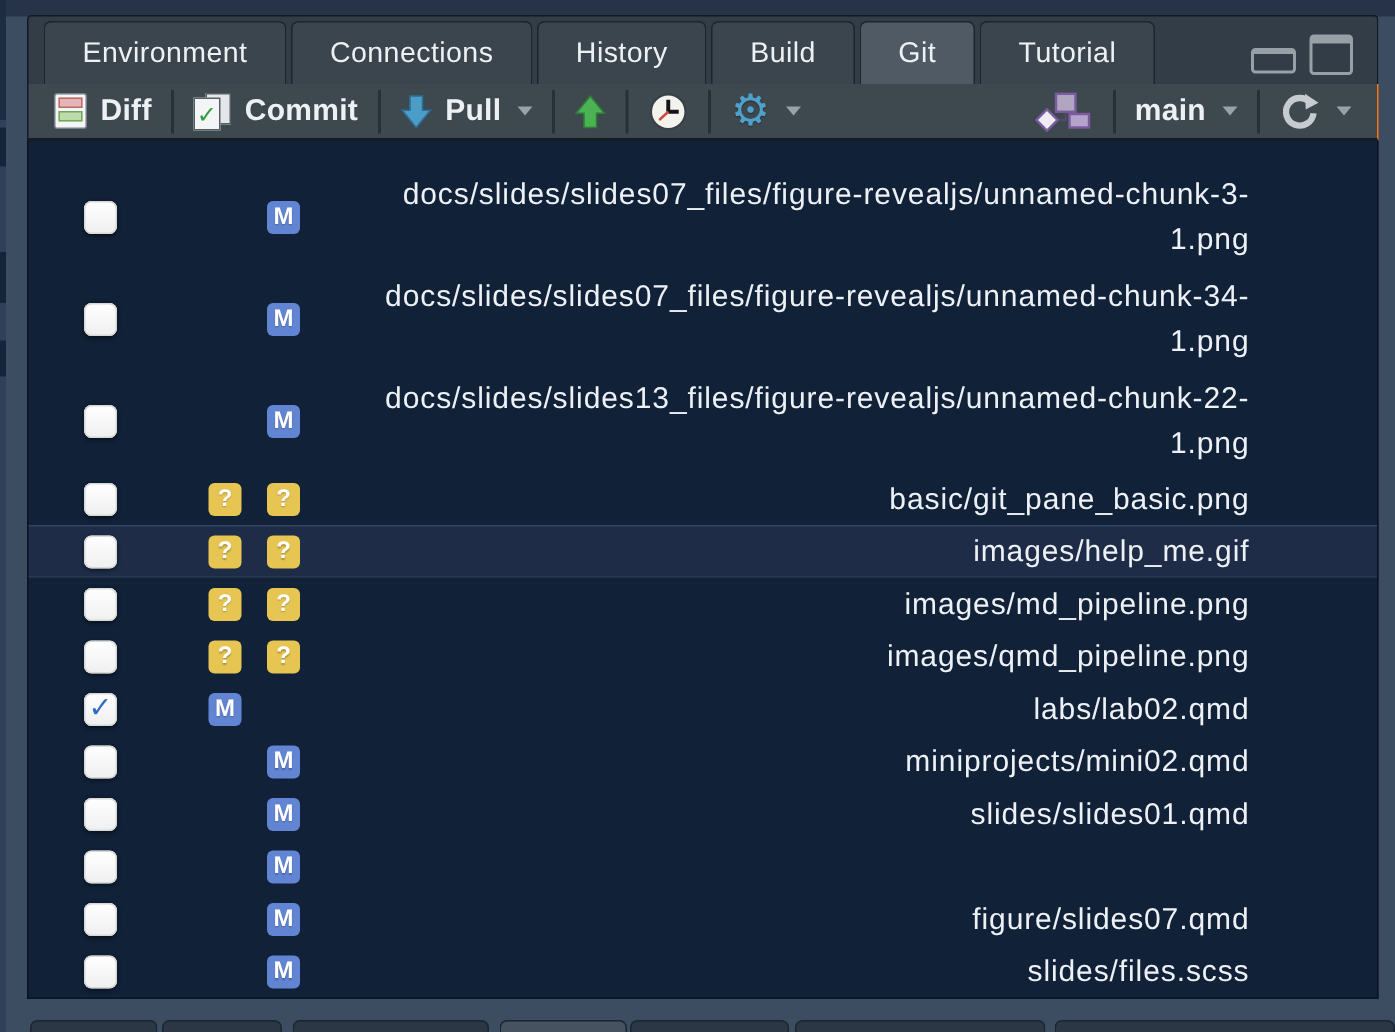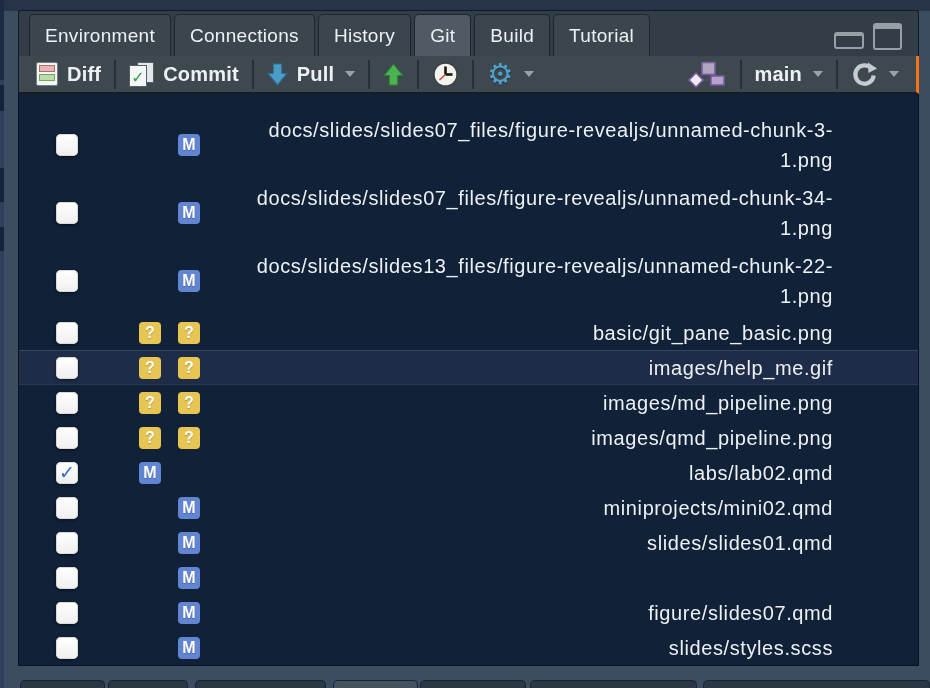--- a/index.html
+++ b/index.html
@@ -23,33 +23,33 @@
 
   
   .tabbar{
     height:46px;background:#333d47;border:1px solid #121926;border-bottom:none;
     border-radius:3px 3px 0 0;display:flex;align-items:stretch;
     padding:3px 10px 0 10px;box-sizing:border-box;
   }
   .tab{
     display:flex;align-items:center;justify-content:center;
     background:#3b454e;border:1px solid #1d252d;border-bottom:none;
-    border-radius:5px 5px 0 0;margin-right:3px;padding:0 15px;
+    border-radius:5px 5px 0 0;margin-right:3px;padding:0 25px;
     color:#eef1f4;font-size:19px;letter-spacing:.3px;white-space:nowrap;
   }
   .tab.active{background:#4f5a64;}
   .win-ctrls{margin-left:auto;display:flex;align-items:flex-end;gap:9px;padding:0 6px 6px 0;}
   .win-min{width:26px;height:11px;border:2px solid #98a0a7;border-top-width:4px;
     border-radius:3px;background:transparent;margin-bottom:1px;}
   .win-max{width:25px;height:19px;border:2px solid #98a0a7;border-top-width:6px;
     border-radius:3px;background:transparent;}
 
   
   .toolbar{
-    height:38px;background:#3e484f;border-left:1px solid #121926;border-right:3px solid #f97316;
+    height:38px;background:#3e484f;border-left:1px solid #121926;border-right:1px solid #f97316;
     border-bottom:2px solid #161c23;display:flex;align-items:center;
     padding:0 6px;box-sizing:border-box;color:#eef1f4;
     font-size:20px;font-weight:600;letter-spacing:.2px;
   }
   .tbtn{display:flex;align-items:center;gap:9px;padding:0 11px;height:100%;}
   .sep{width:2px;height:29px;background:#272f37;margin:0 2px;flex:none;}
   .caret{width:0;height:0;border-left:5px solid transparent;border-right:5px solid transparent;
     border-top:6px solid #9aa2a9;margin-left:2px;}
   .spacer{flex:1;}
 
@@ -120,22 +120,22 @@
 <div class="left-frag lf2"></div>
 <div class="left-frag lf3"></div>
 <div class="left-frag lf4"></div>
 
 <div class="pane">
 
   <div class="tabbar">
     <div class="tab">Environment</div>
     <div class="tab">Connections</div>
     <div class="tab">History</div>
+    <div class="tab">Build</div>
     <div class="tab active">Git</div>
-    <div class="tab">Build</div>
     <div class="tab">Tutorial</div>
     <div class="win-ctrls">
       <div class="win-min"></div>
       <div class="win-max"></div>
     </div>
   </div>
 
   <div class="toolbar">
     <div class="tbtn">
       <span class="ic-diff"></span>
@@ -313,21 +313,21 @@
           <span class="badge m">M</span>
         </span>
       <span class="path">figure/slides07.qmd</span>
     </div>
 
     <div class="row single">
       <span class="checkbox"></span>
       <span class="bcell b2">
           <span class="badge m">M</span>
         </span>
-      <span class="path">slides/styles.scss</span>
+      <span class="path">slides/files.scss</span>
     </div>
 
   </div>
 </div>
 
 <div class="stub s1"></div>
 <div class="stub s2"></div>
 <div class="stub s3"></div>
 <div class="stub s4 active"></div>
 <div class="stub s5"></div>

